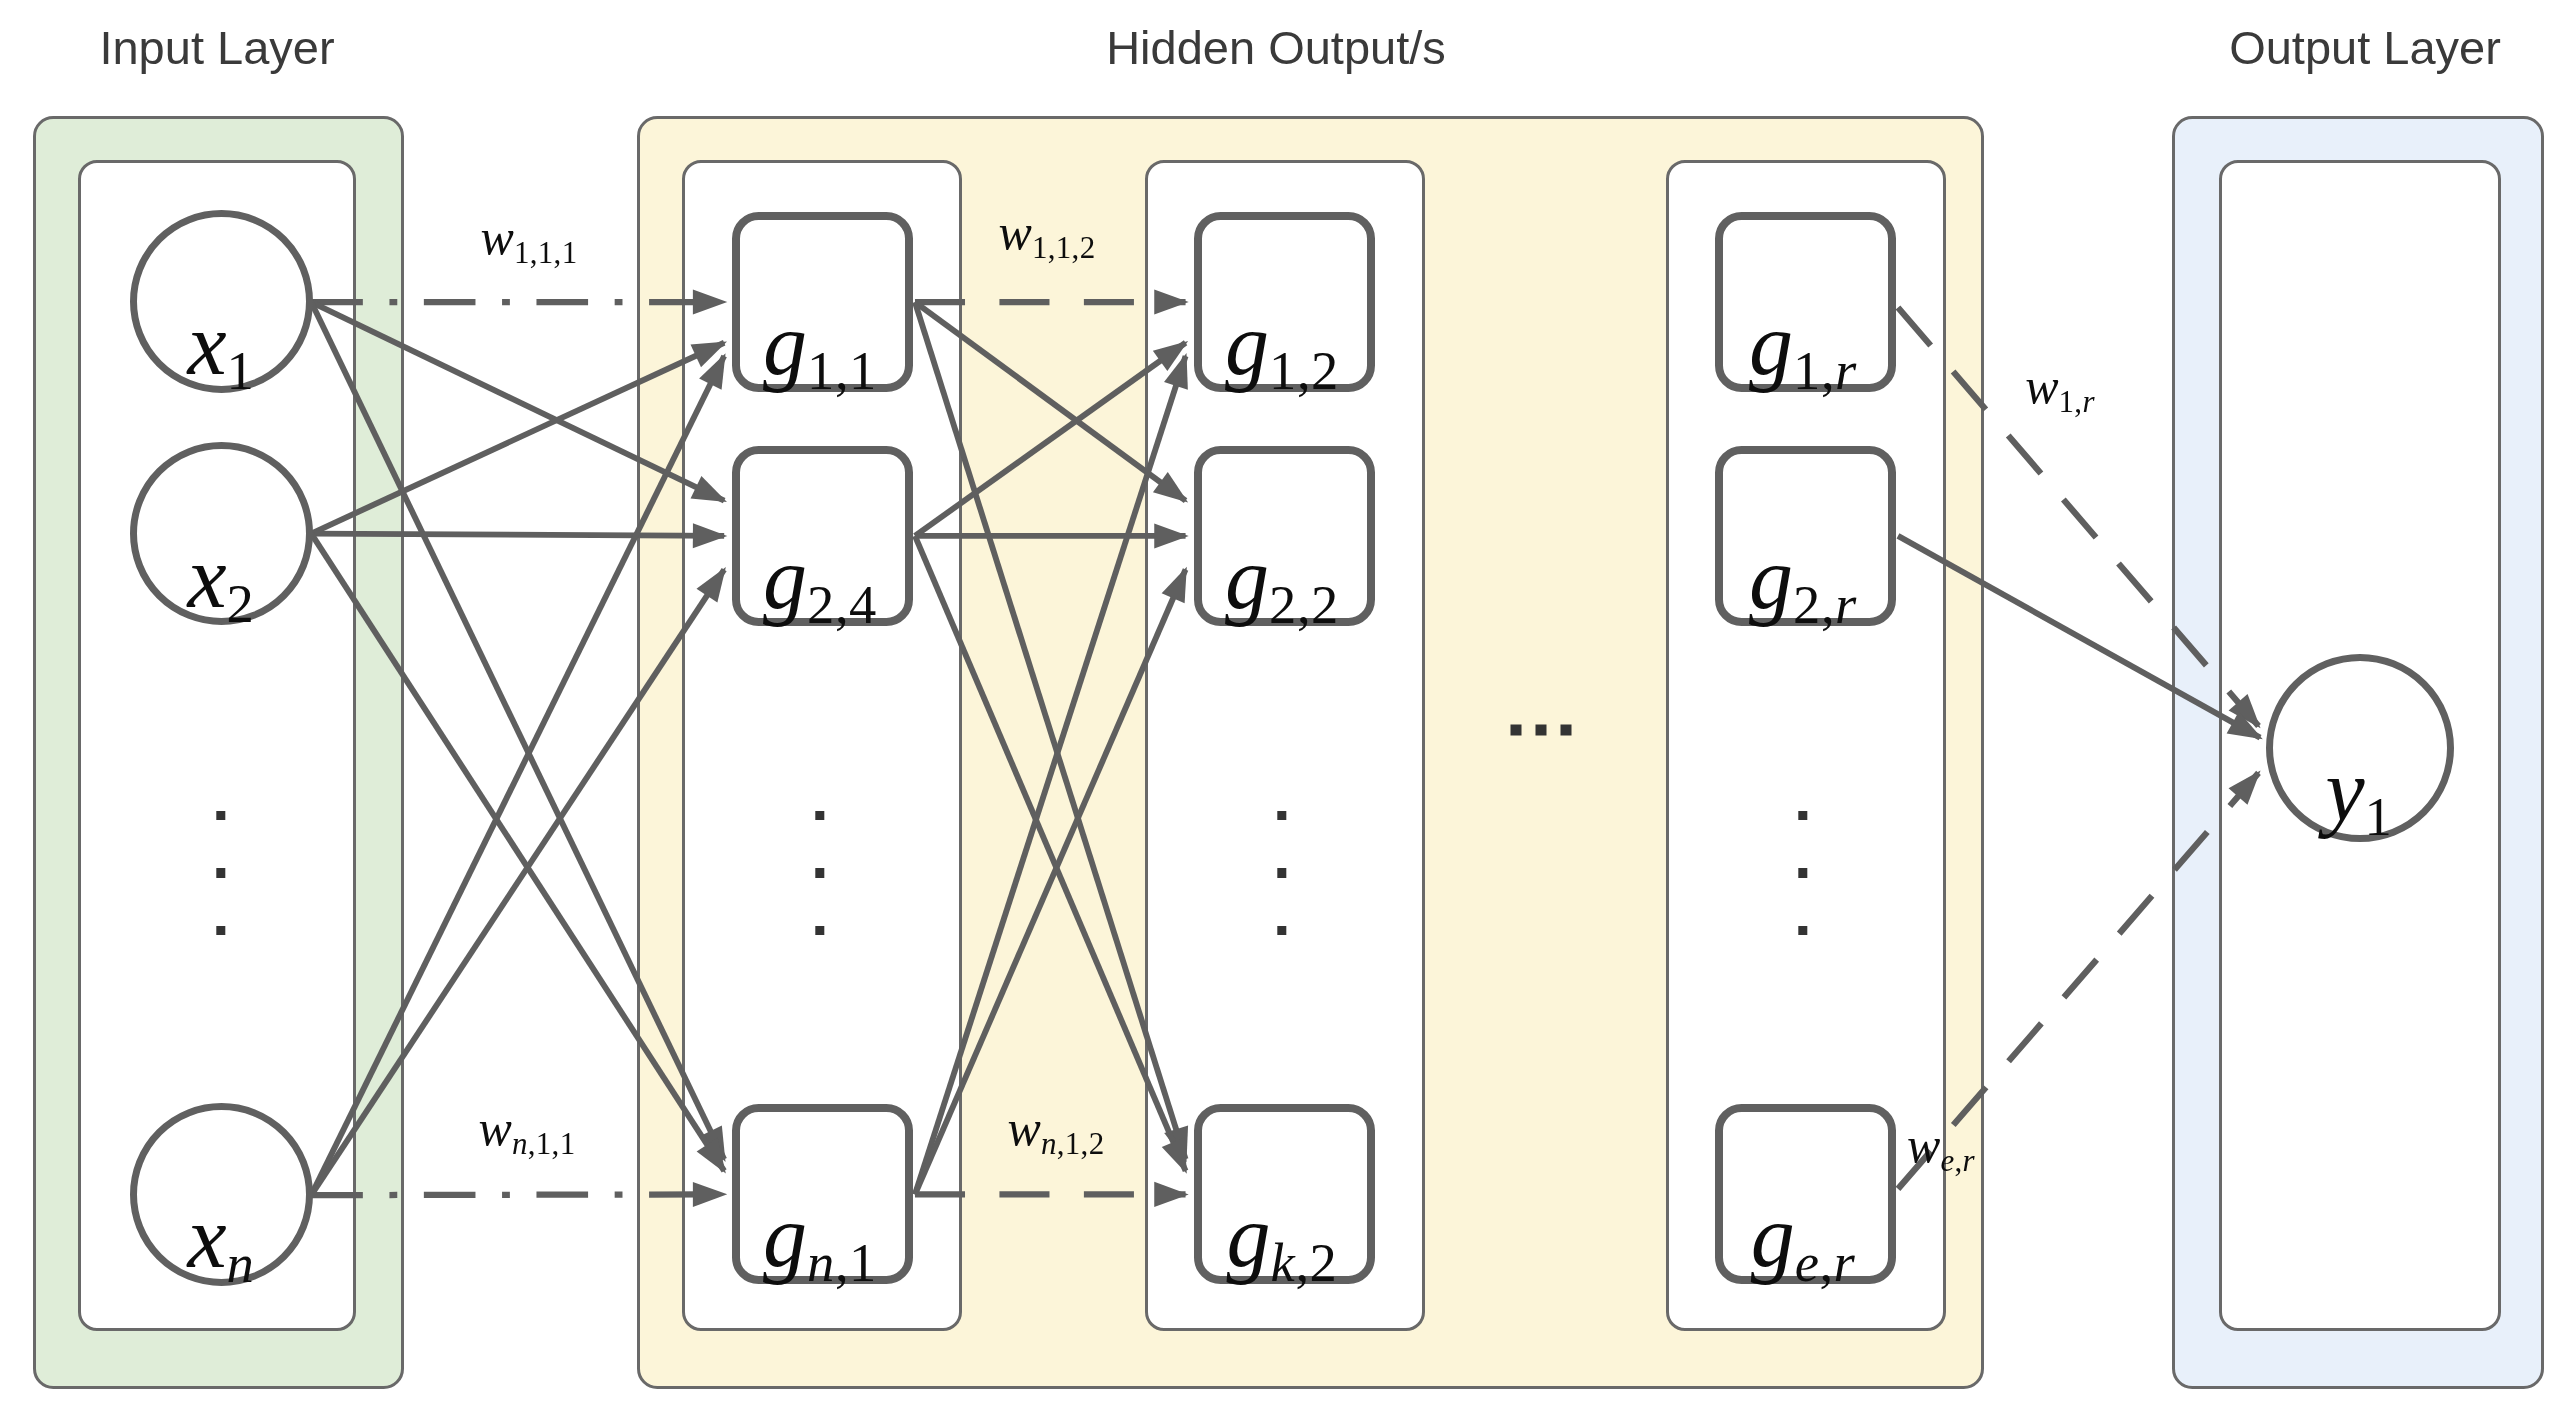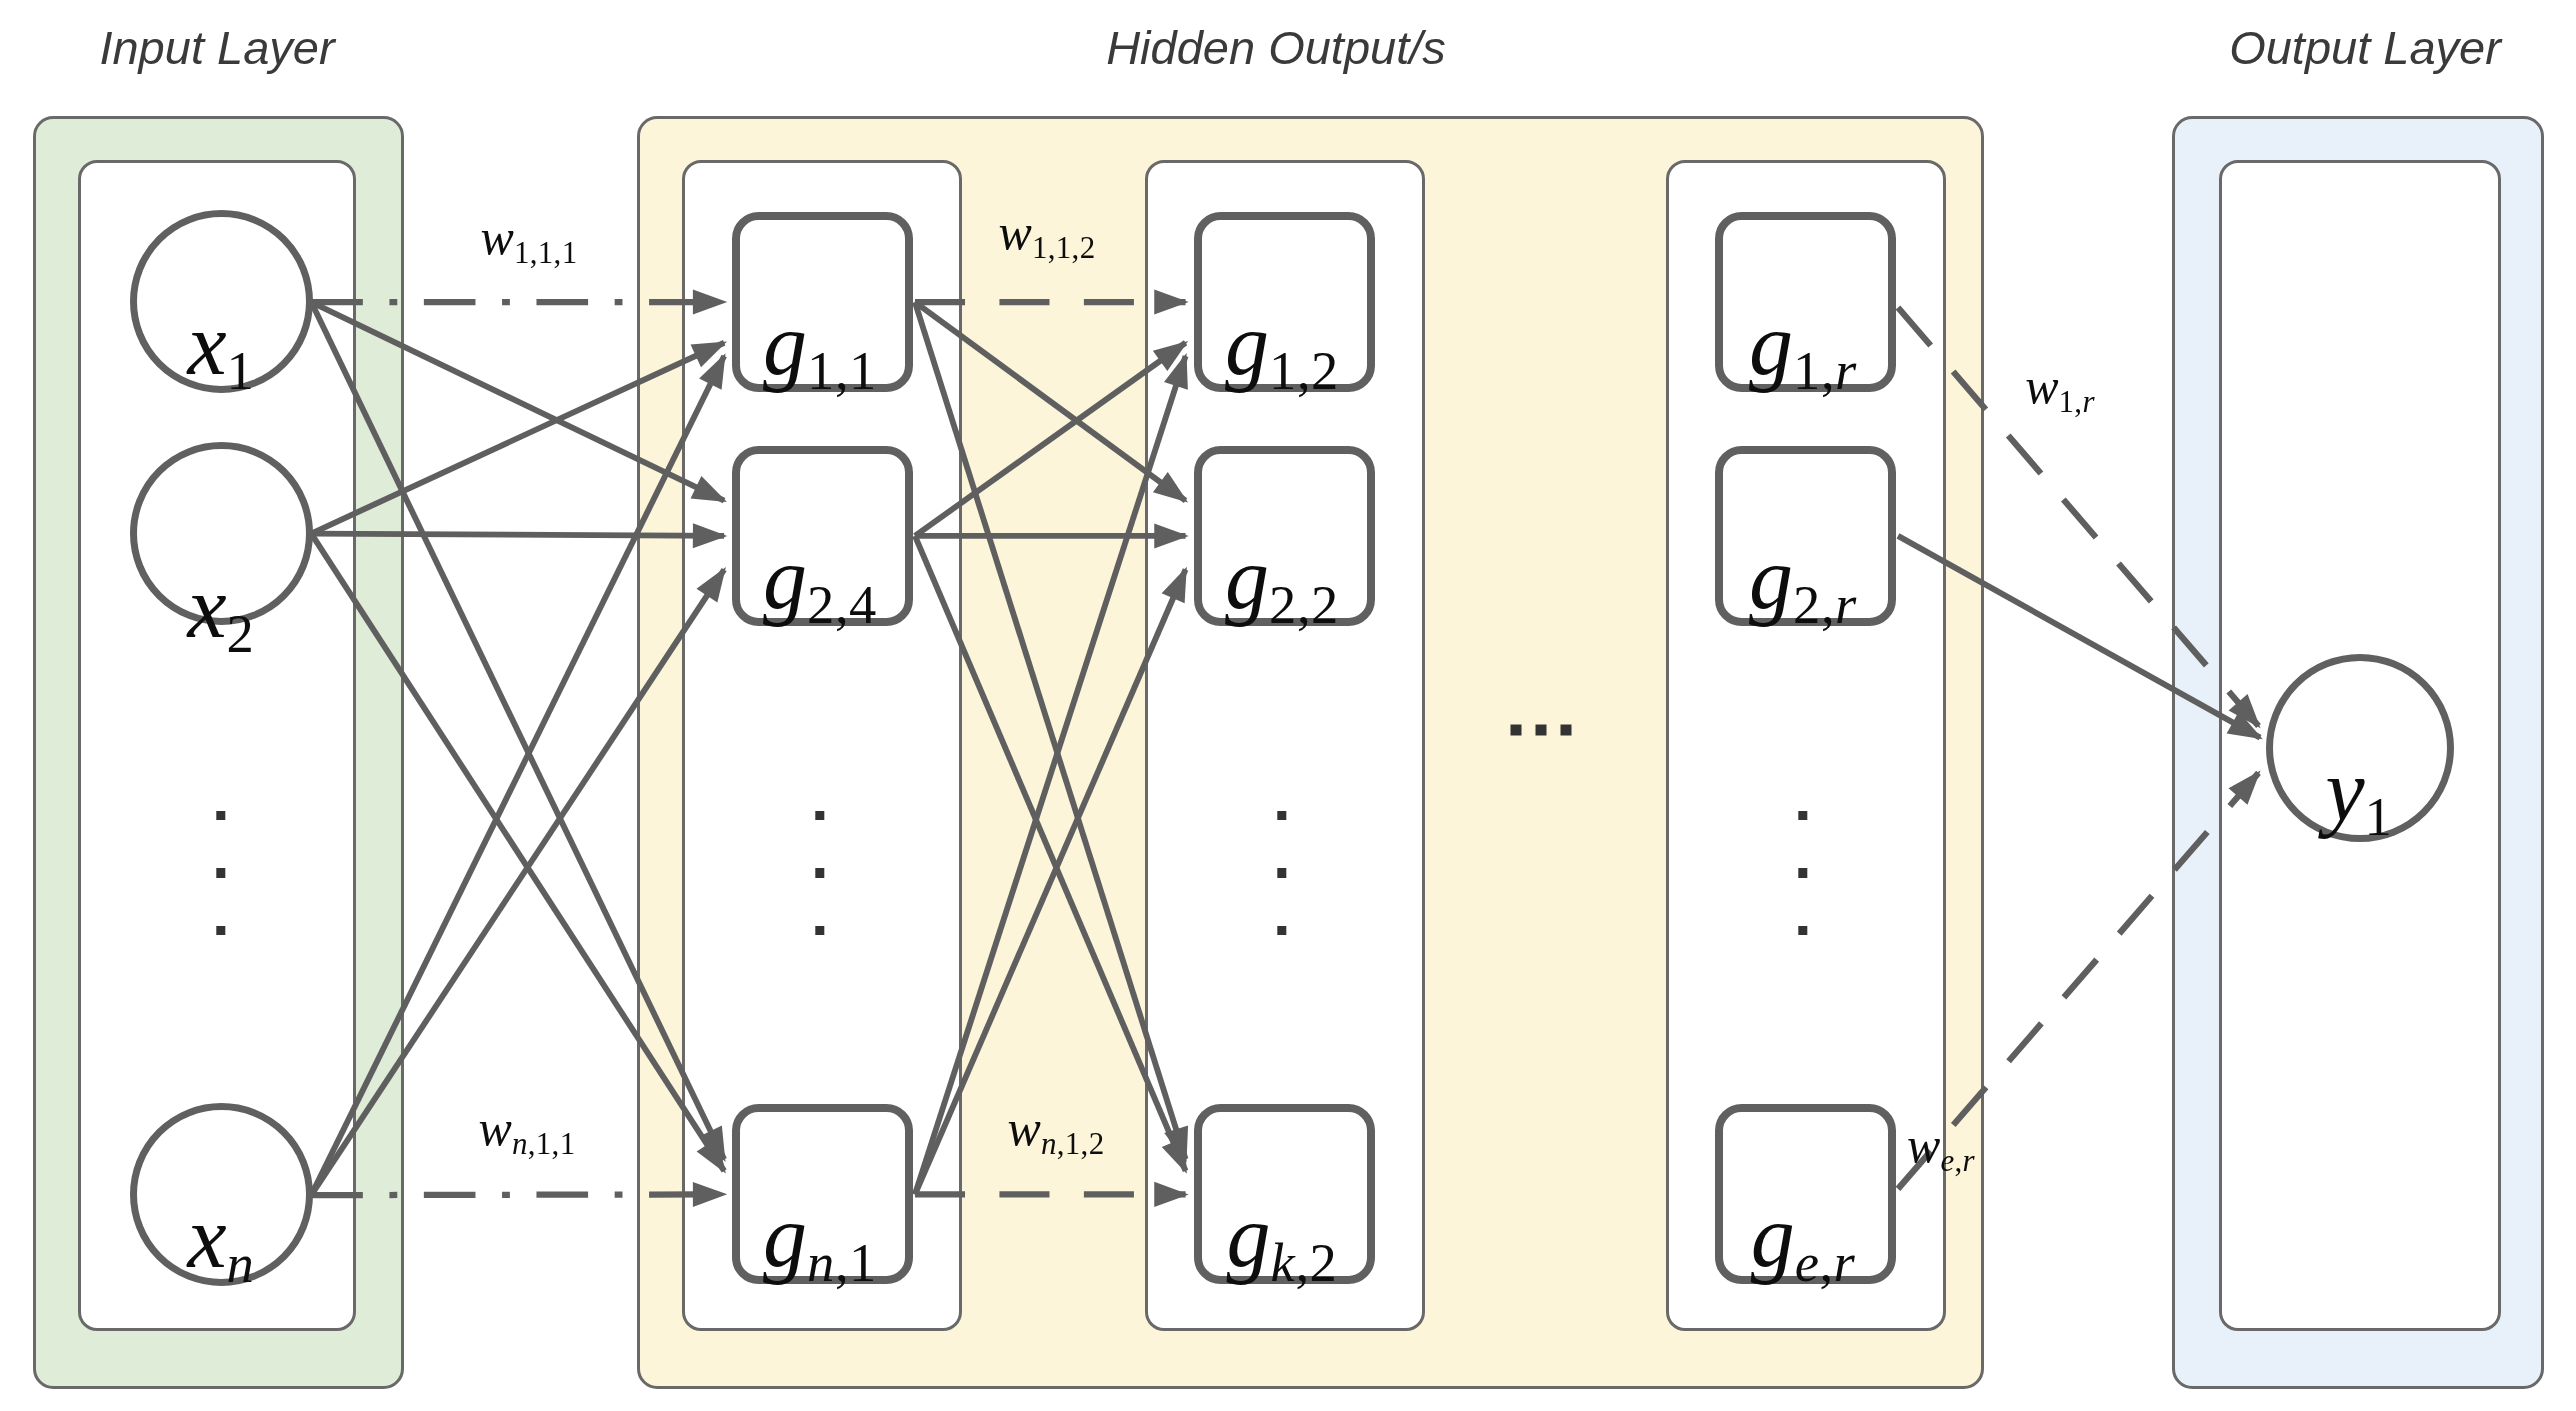--- a/index.html
+++ b/index.html
@@ -44,21 +44,20 @@
     background:#ffffff;
   }
   
   .layer-title{
     position:absolute;
     transform:translate(-50%,-50%);
     font-family:"Liberation Sans",sans-serif;
     font-size:47px;
     color:var(--title-text,#3a3a3a);
     white-space:nowrap;
-    font-style:italic;
   }
   .mlabel{
     position:absolute;
     transform:translate(-50%,-50%);
     white-space:nowrap;
     color:var(--label-text,#0d0d0d);
     line-height:1;
   }
   .mlabel .base{font-style:italic;}
   .node-lab{font-size:88px;margin-top:48px;}
@@ -161,21 +160,21 @@
   <div class="sq-node" style="left:1194px;top:446px"></div>
   <div class="sq-node" style="left:1194px;top:1104px"></div>
 
   <div class="sq-node" style="left:1715px;top:212px"></div>
   <div class="sq-node" style="left:1715px;top:446px"></div>
   <div class="sq-node" style="left:1715px;top:1104px"></div>
 
   <div class="circ-node" style="left:2266px;top:654px;width:188px;height:188px"></div>
 
   <div class="mlabel node-lab" style="left:221px;top:302px"><span class="base">x</span><span class="ms">1</span></div>
-  <div class="mlabel node-lab" style="left:221px;top:565px"><span class="base">x</span><span class="ms">2</span></div>
+  <div class="mlabel node-lab" style="left:221px;top:535px"><span class="base">x</span><span class="ms">2</span></div>
   <div class="mlabel node-lab" style="left:221px;top:1195px"><span class="base">x</span><span class="ms"><i>n</i></span></div>
 
   <div class="mlabel node-lab" style="left:820px;top:302px"><span class="base">g</span><span class="ms">1,1</span></div>
   <div class="mlabel node-lab" style="left:820px;top:536px"><span class="base">g</span><span class="ms">2,4</span></div>
   <div class="mlabel node-lab" style="left:820px;top:1194px"><span class="base">g</span><span class="ms"><i>n</i>,1</span></div>
 
   <div class="mlabel node-lab" style="left:1282px;top:302px"><span class="base">g</span><span class="ms">1,2</span></div>
   <div class="mlabel node-lab" style="left:1282px;top:536px"><span class="base">g</span><span class="ms">2,2</span></div>
   <div class="mlabel node-lab" style="left:1282px;top:1194px"><span class="base">g</span><span class="ms"><i>k</i>,2</span></div>
 

